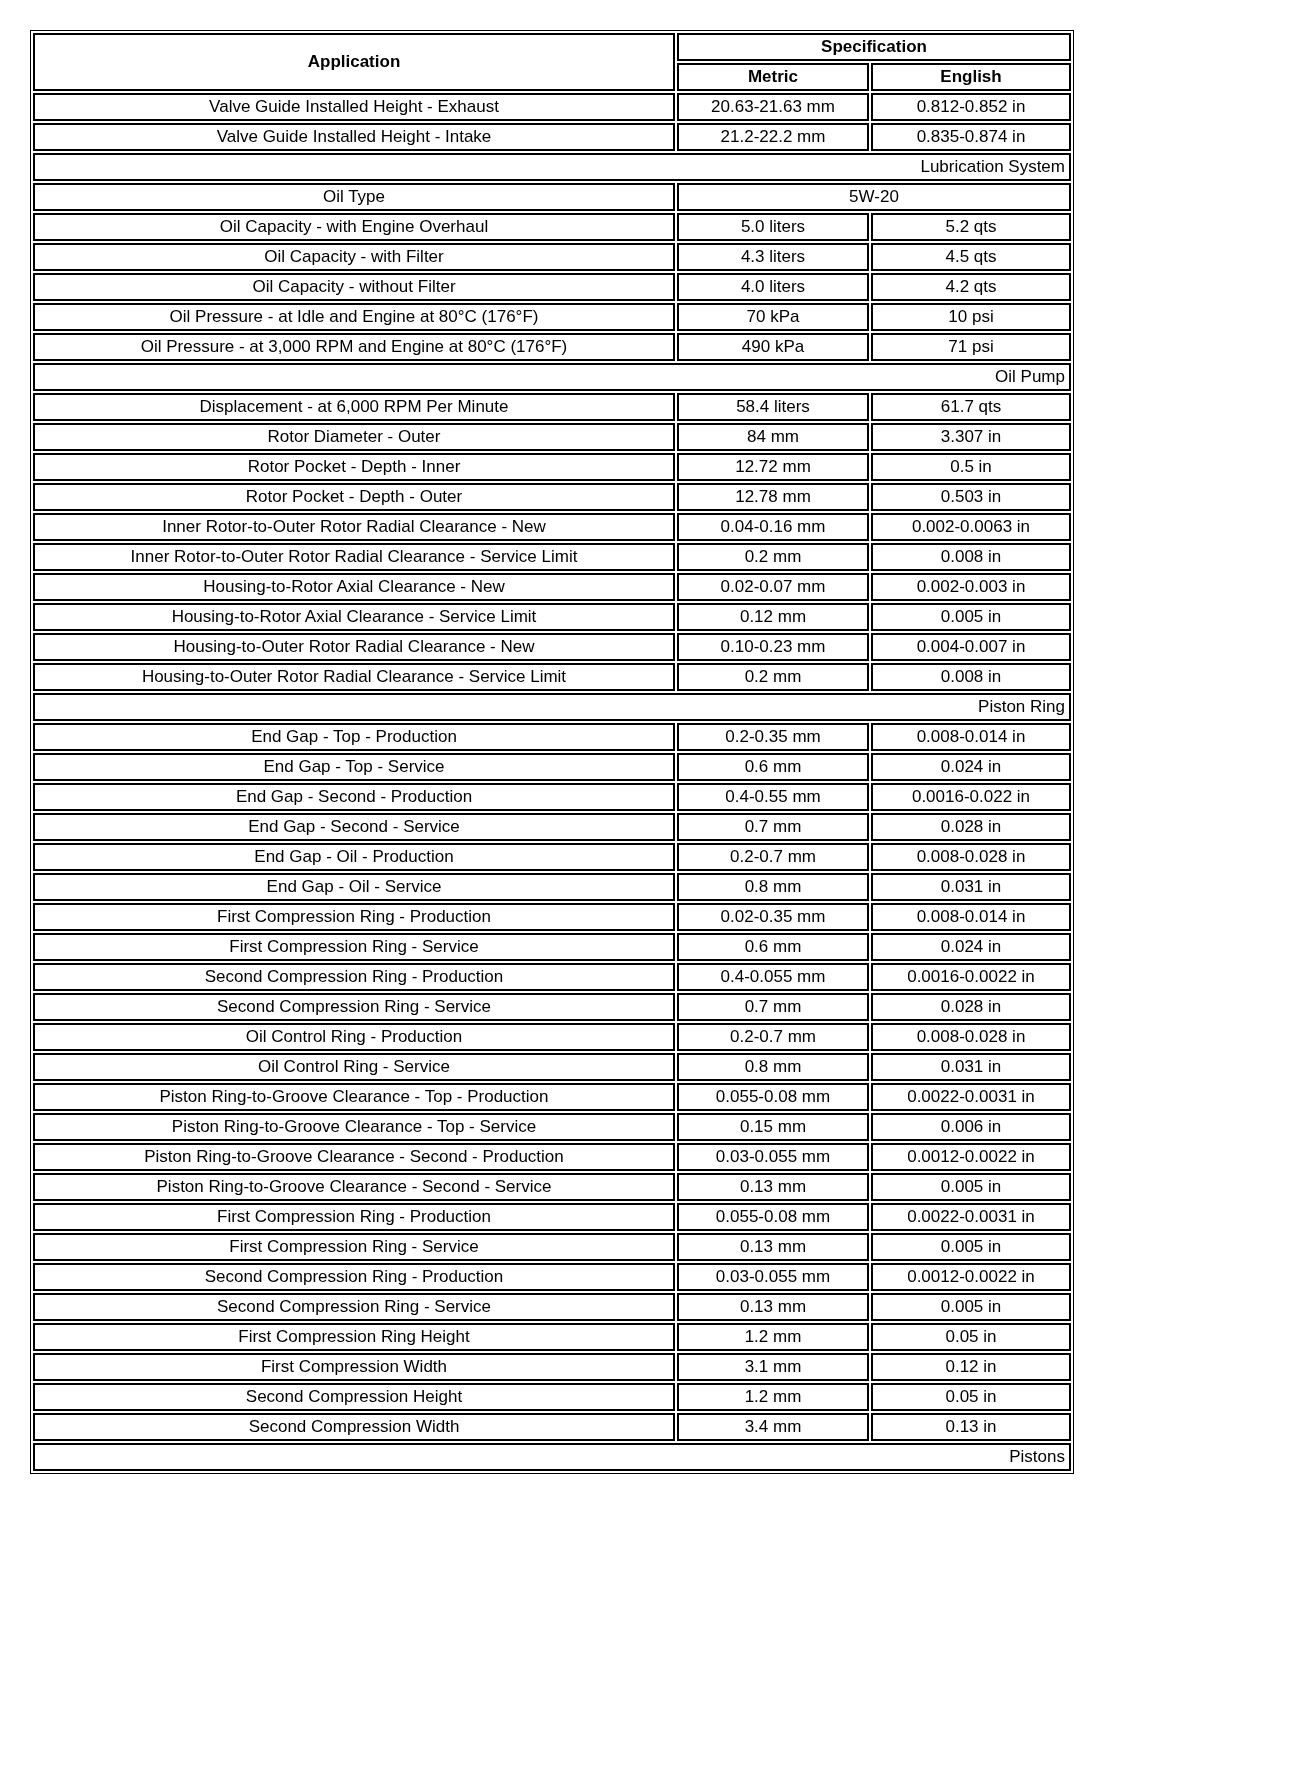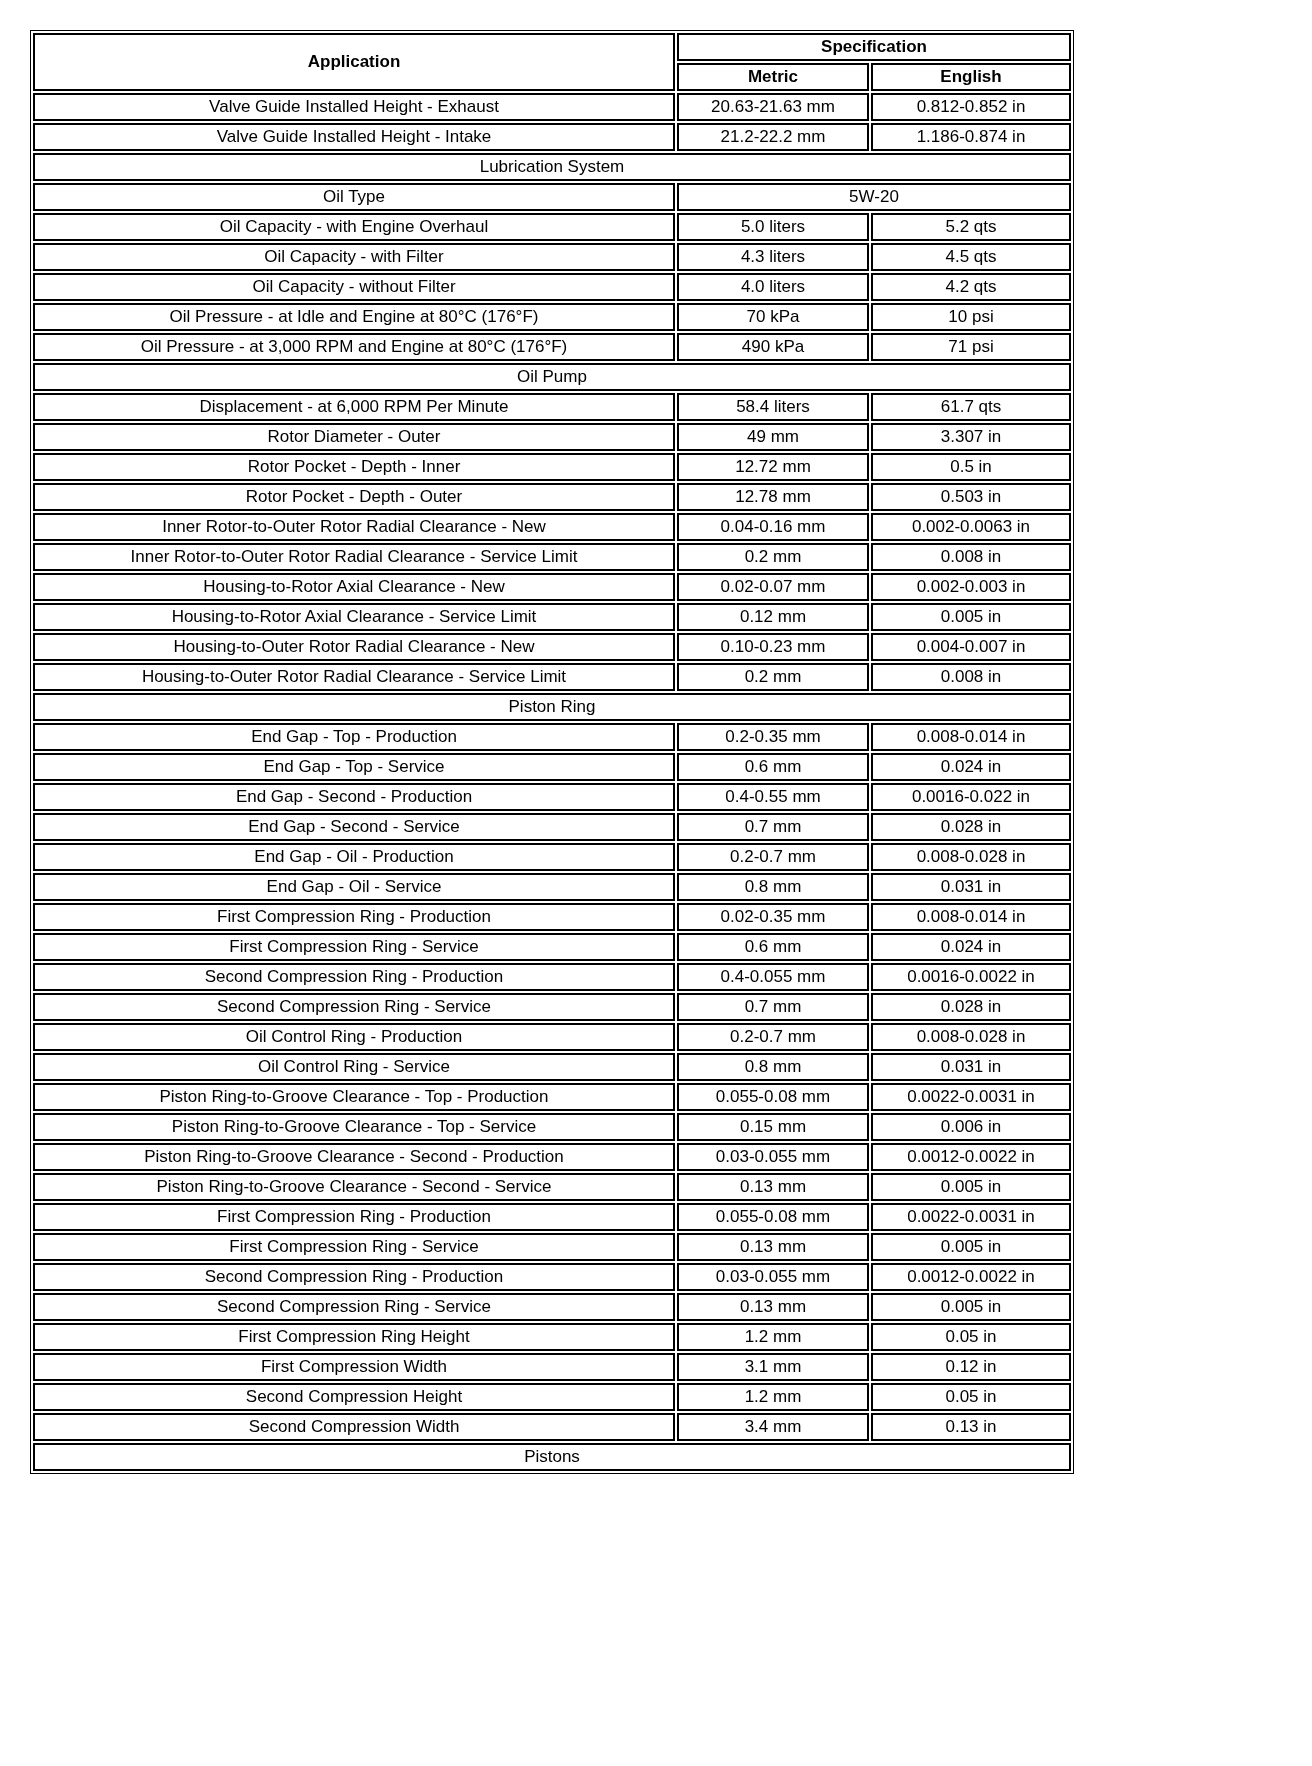--- a/index.html
+++ b/index.html
@@ -43,21 +43,21 @@
     text-align: center;
     vertical-align: middle;
     font-size: 17px;
   }
   td.app-cell {
     text-align: center;
     padding-left: 78px;
     vertical-align: middle;
   }
   td.section-cell {
-    text-align: center;
+    text-align: right;
     padding-left: 4px;
     vertical-align: middle;
   }
   td.val-cell {
     text-align: center;
     vertical-align: middle;
   }
 </style>
 </head>
 <body>
@@ -81,21 +81,21 @@
     </thead>
     <tbody>
         <tr>
           <td class="app-cell">Valve Guide Installed Height - Exhaust</td>
           <td class="val-cell">20.63-21.63 mm</td>
           <td class="val-cell">0.812-0.852 in</td>
         </tr>
         <tr>
           <td class="app-cell">Valve Guide Installed Height - Intake</td>
           <td class="val-cell">21.2-22.2 mm</td>
-          <td class="val-cell">1.186-0.874 in</td>
+          <td class="val-cell">0.835-0.874 in</td>
         </tr>
         <tr>
           <td class="section-cell" colspan="3">Lubrication System</td>
         </tr>
         <tr>
           <td class="app-cell">Oil Type</td>
           <td class="val-cell" colspan="2">5W-20</td>
         </tr>
         <tr>
           <td class="app-cell">Oil Capacity - with Engine Overhaul</td>
@@ -125,21 +125,21 @@
         <tr>
           <td class="section-cell" colspan="3">Oil Pump</td>
         </tr>
         <tr>
           <td class="app-cell">Displacement - at 6,000 RPM Per Minute</td>
           <td class="val-cell">58.4 liters</td>
           <td class="val-cell">61.7 qts</td>
         </tr>
         <tr>
           <td class="app-cell">Rotor Diameter - Outer</td>
-          <td class="val-cell">49 mm</td>
+          <td class="val-cell">84 mm</td>
           <td class="val-cell">3.307 in</td>
         </tr>
         <tr>
           <td class="app-cell">Rotor Pocket - Depth - Inner</td>
           <td class="val-cell">12.72 mm</td>
           <td class="val-cell">0.5 in</td>
         </tr>
         <tr>
           <td class="app-cell">Rotor Pocket - Depth - Outer</td>
           <td class="val-cell">12.78 mm</td>

